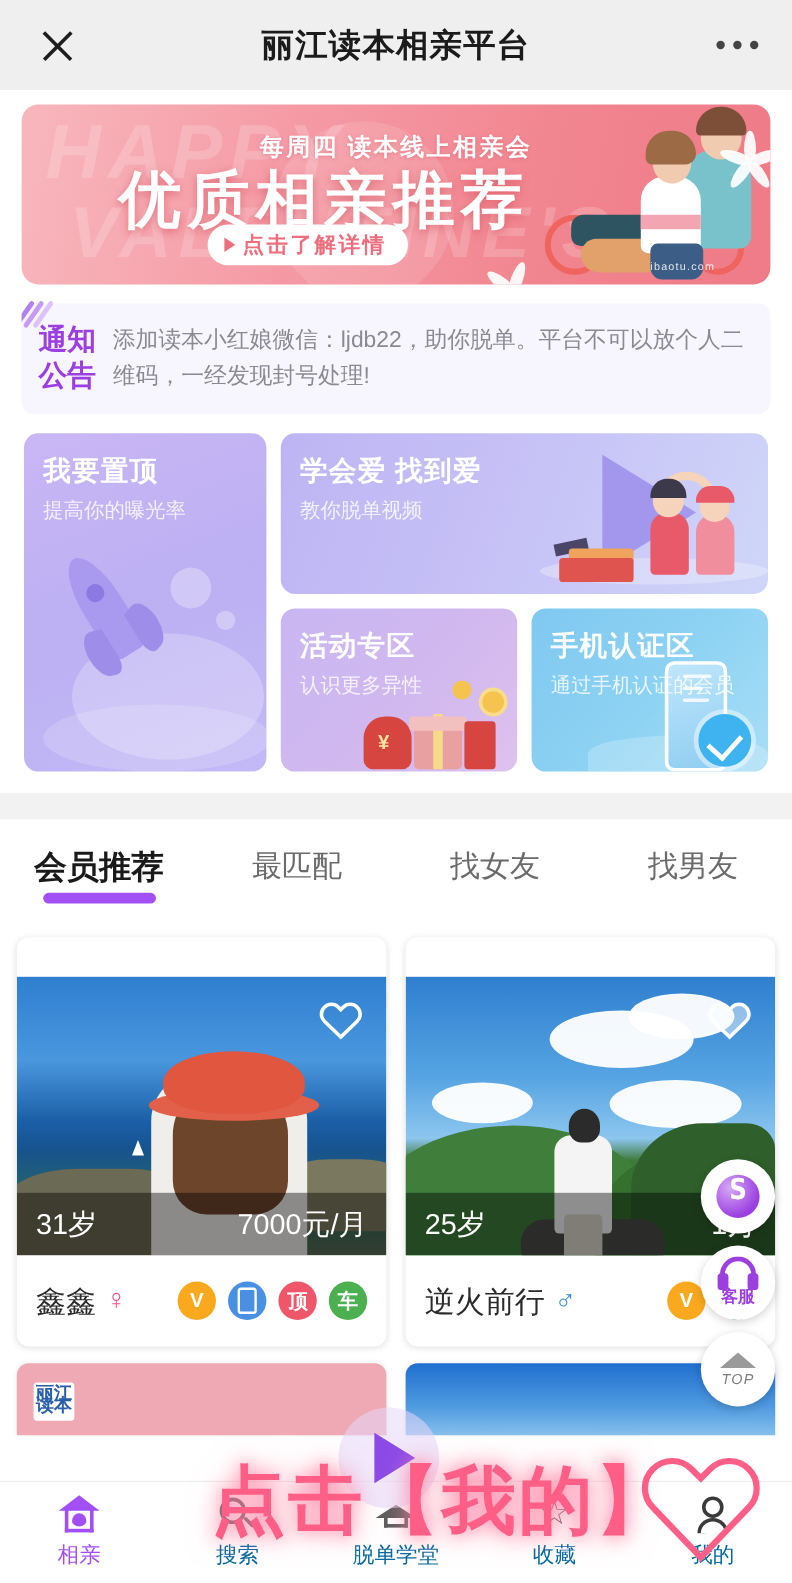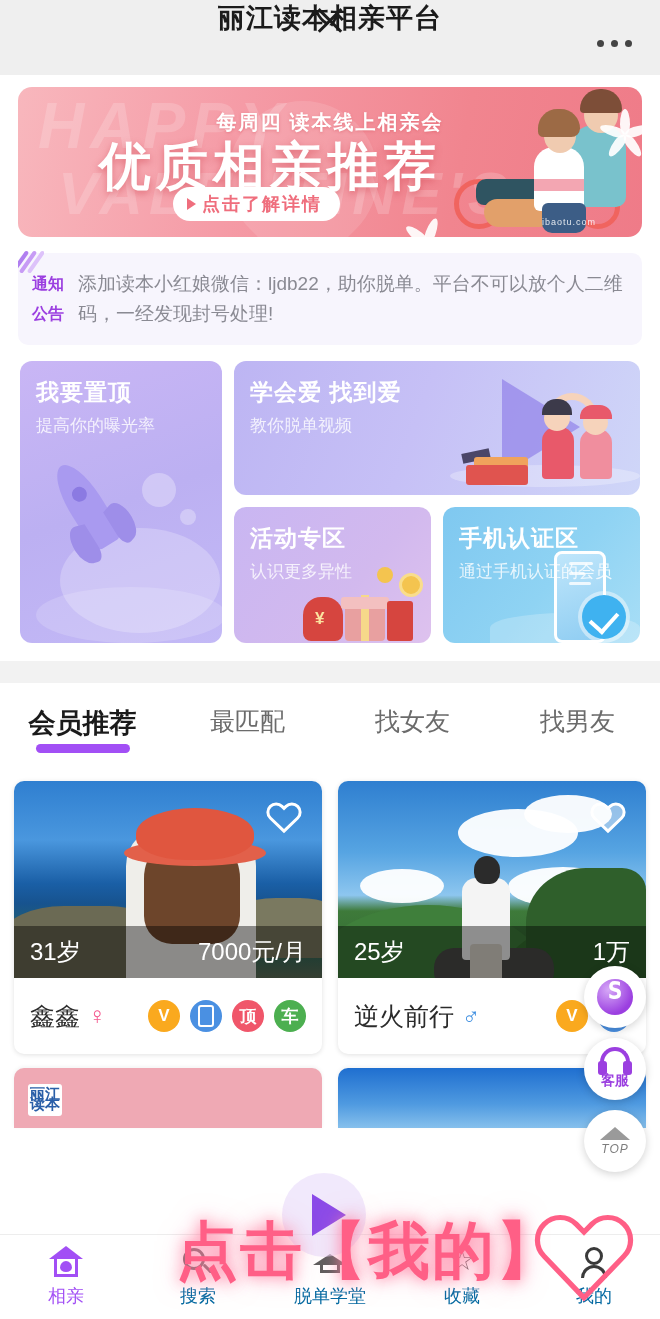--- a/index.html
+++ b/index.html
@@ -5,21 +5,21 @@
   * { margin:0; padding:0; box-sizing:border-box; }
   html,body { width:660px; height:1319px; }
   body {
     font-family:"Liberation Sans","DejaVu Sans",sans-serif;
     background:#ffffff; overflow:hidden; position:relative;
   }
 
   
   .header{
     height:75px; background:#efefef; display:flex; align-items:center;
-    padding:0 28px; position:relative;flex-direction:column;
+    padding:0 28px; position:relative;
   }
   .hdr-close{ width:40px;height:40px;position:relative;cursor:pointer;flex:0 0 auto; }
   .hdr-close::before,.hdr-close::after{
     content:""; position:absolute; left:4px; top:19px; width:32px; height:2.6px;
     background:#1d1d1d;
   }
   .hdr-close::before{ transform:rotate(45deg);} .hdr-close::after{ transform:rotate(-45deg);}
   .hdr-title{
     position:absolute; left:0; right:0; text-align:center; font-size:27px;
     font-weight:bold; color:#1b1b1b; letter-spacing:1px; pointer-events:none;
@@ -107,21 +107,21 @@
   .notice{
     background:#f7f5fd; border-radius:10px; padding:16px 18px 16px 14px;
     display:flex; gap:14px; position:relative;
   }
   .notice .slash{ position:absolute; left:0px; top:-4px; width:26px;height:26px;
     overflow:hidden;}
   .notice .slash i{ position:absolute; width:4px;height:26px;background:#b07ff0;
     transform:rotate(35deg); border-radius:2px;}
   .notice .slash i:nth-child(2){ left:8px; background:#c79bf5;}
   .notice .slash i:nth-child(3){ left:16px; background:#ddc2fa;}
-  .notice-label{ color:#9b3fe0; font-weight:bold; font-size:16px; line-height:30px;
+  .notice-label{ color:#9b3fe0; font-weight:bold; font-size:24px; line-height:30px;
     flex:0 0 auto; white-space:nowrap; }
   .notice-text{ color:#8a8a93; font-size:19px; line-height:30px;}
 
   
   .feat-wrap{ padding:16px 20px 18px; background:#fff; display:flex; gap:12px; }
   .feat-left{ flex:0 0 202px; }
   .feat-right{ flex:1; display:flex; flex-direction:column; gap:12px;}
   .feat-row{ display:flex; gap:12px;}
   .card{
     border-radius:12px; position:relative; overflow:hidden; cursor:pointer;
@@ -231,21 +231,21 @@
   .tab.active span{ color:#1a1a1a; font-weight:bold; font-size:27px;}
   .tab.active::after{
     content:""; position:absolute; bottom:-12px; left:50%; transform:translateX(-50%);
     width:94px; height:9px; border-radius:5px; background:#a24ff5;
   }
 
   
   .members{ display:flex; gap:16px; padding:30px 14px 0; background:#fff;}
   .mcard{ flex:1; background:#fff; border-radius:10px; overflow:hidden;
     box-shadow:0 1px 5px rgba(0,0,0,.12); position:relative;}
-  .mphoto{ height:197px; position:relative; overflow:hidden;}
+  .mphoto{ height:232px; position:relative; overflow:hidden;margin-top:33px;}
   
   .ph1{ background:linear-gradient(#2f7fd0 0%,#4a97de 30%,#1a5fa6 52%,#17538f 62%,#2a6a5a 84%,#5c6b55 100%);}
   .ph1 .sea-foam{ position:absolute; left:0; top:178px; width:230px; height:16px;
     background:rgba(255,255,255,.75); border-radius:50%; filter:blur(2px);}
   .ph1 .rock{ position:absolute; left:-10px; bottom:0; width:150px;height:72px;
     background:#6b6a54; border-radius:40% 30% 0 0;}
   .ph1 .rock2{ position:absolute; right:-20px; bottom:20px; width:120px;height:60px;
     background:#7a7960; border-radius:45% 35% 0 0;}
   .ph1 .sail{ position:absolute; left:96px; top:136px; width:0;height:0;
     border-left:5px solid transparent;border-right:5px solid transparent;

